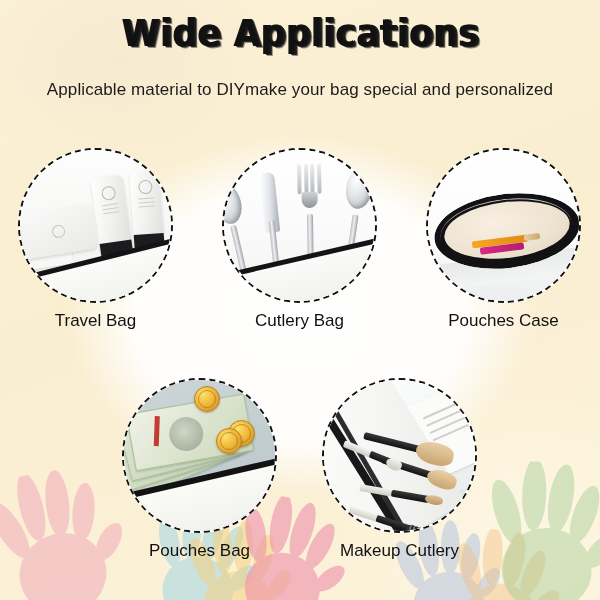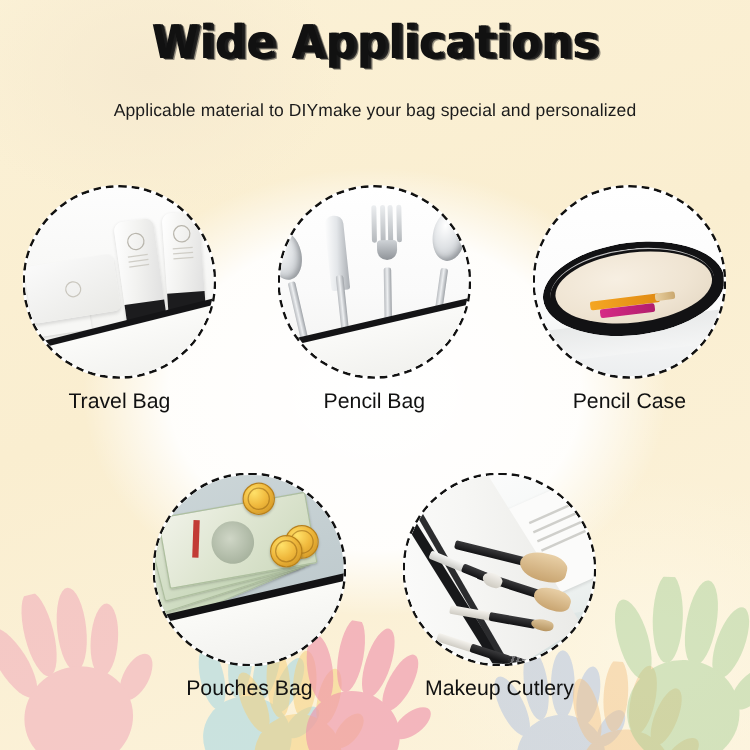--- a/index.html
+++ b/index.html
@@ -37,21 +37,21 @@
     font-size:37px;font-weight:bold;letter-spacing:.5px;
     color:#111;
     transform:scaleX(.93);
     text-shadow:
       2px 0 0 #1a1a1a, 3px 1px 0 rgba(20,20,20,.85),
       4px 2px 0 rgba(30,30,30,.45);
     white-space:nowrap;
   }
   .subtitle{
     position:absolute;left:0;right:0;top:80px;text-align:center;
-    font-size:14px;color:#1b1b1b;letter-spacing:.1px;
+    font-size:17px;color:#1b1b1b;letter-spacing:.1px;
   }
 
   
   .tile{position:absolute;}
   .circle{
     position:relative;width:155px;height:155px;border-radius:50%;
     border:2px dashed #111;
     box-sizing:border-box;
     overflow:hidden;
     background:#fff;
@@ -309,37 +309,37 @@
           <span class="handle"></span>
         </div>
         <div class="util" style="left:108px;top:18px;width:30px;height:108px;transform:rotate(8deg);">
           <span class="bowl"></span>
             <span class="handle"></span>
         </div>
         <div class="cu-pouch"></div>
         <div class="cu-zip"></div>
       </div>
     </div>
-    <div class="caption">Pencil Bag</div>
+    <div class="caption">Cutlery Bag</div>
   </div>
 
   <div class="tile" style="left:426px;top:148px;">
     <div class="circle">
       <div class="photo">
         <div class="pc-bg"></div>
         <div class="pc-shadow"></div>
         <div class="pc-outer"></div>
         <div class="pc-inner"></div>
         <div class="pc-hl"></div>
         <div class="pencil" style="left:44px;top:88px;width:56px;background:linear-gradient(90deg,#f5a623,#e08a12);"></div>
         <div class="pencil" style="left:52px;top:95px;width:44px;background:linear-gradient(90deg,#d62a86,#b21e6c);"></div>
         <div class="pencil" style="left:96px;top:84px;width:16px;height:6px;background:linear-gradient(90deg,#e8cfa0,#caa86f);"></div>
       </div>
     </div>
-    <div class="caption">Pencil Case</div>
+    <div class="caption">Pouches Case</div>
   </div>
 
   <div class="tile" style="left:122px;top:378px;">
     <div class="circle">
       <div class="photo">
         <div class="su-bg"></div>
         <div class="bills">
           <div class="bill" style="left:0;top:16px;transform:rotate(-12deg)"></div>
           <div class="bill" style="left:6px;top:10px;transform:rotate(-7deg)"></div>
           <div class="bill" style="left:12px;top:5px;transform:rotate(-3deg)"></div>

